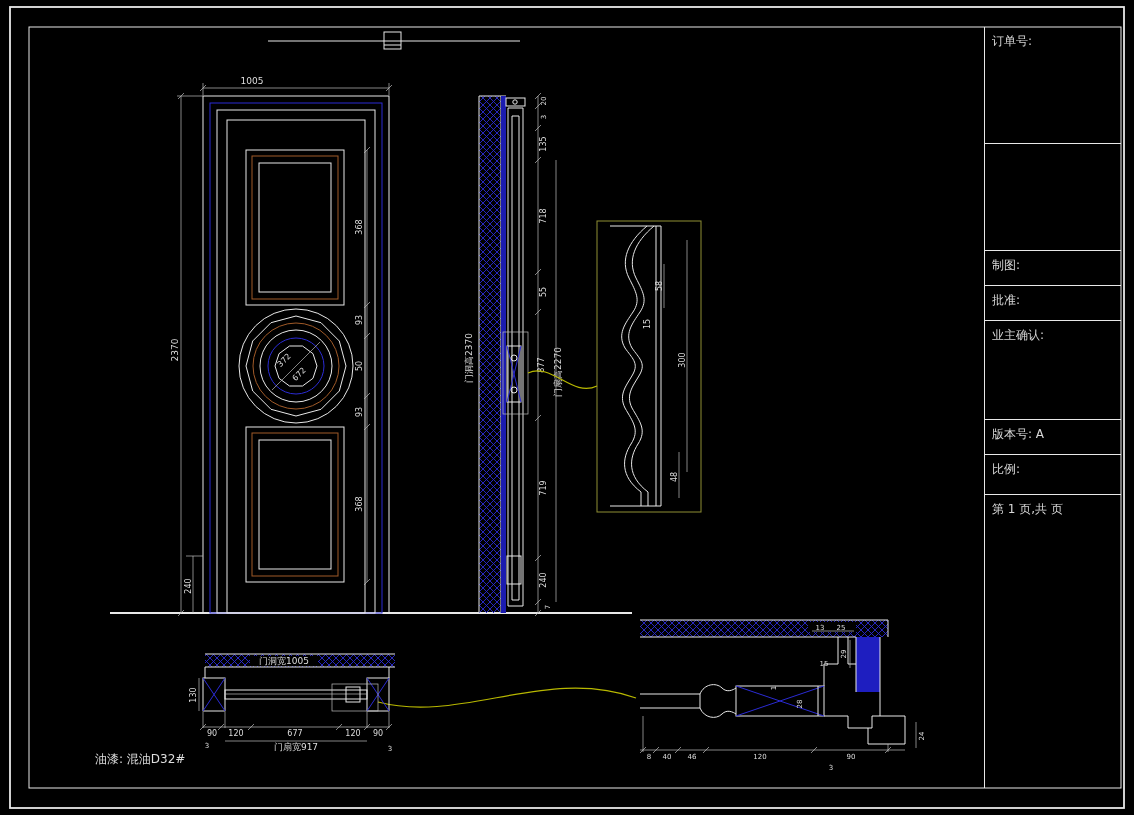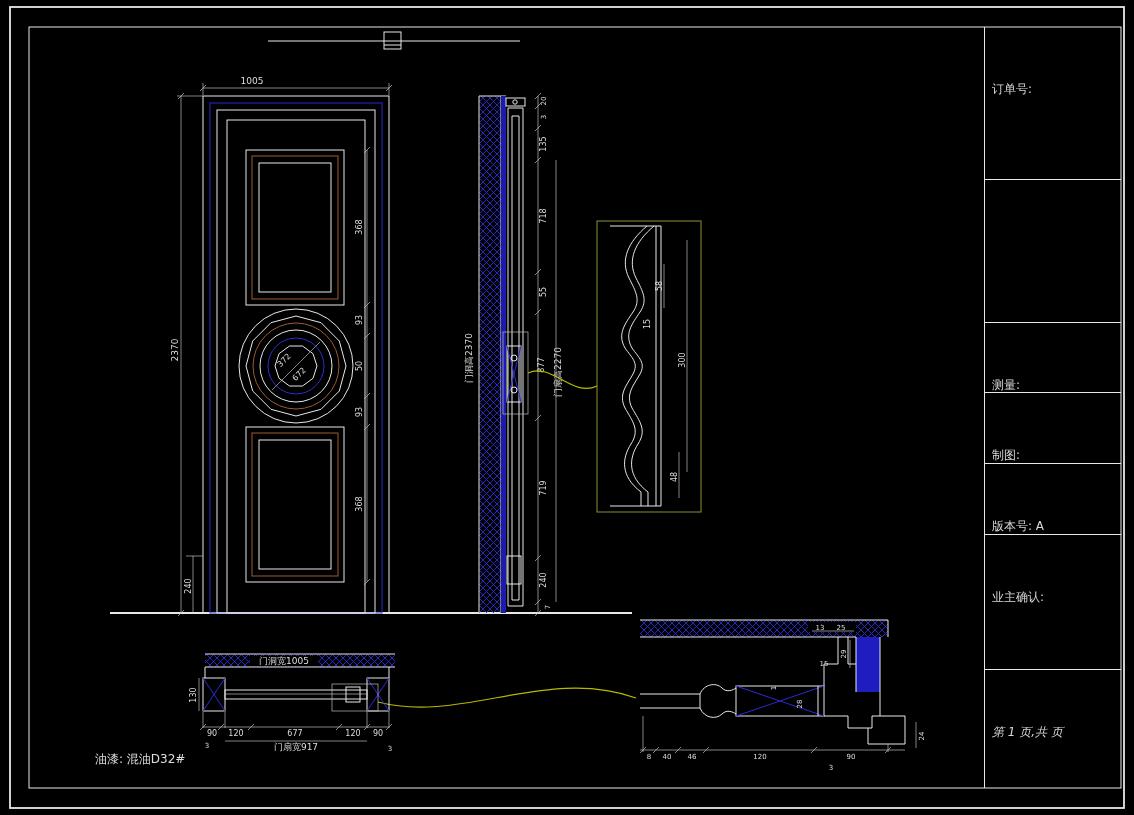--- a/index.html
+++ b/index.html
@@ -11,22 +11,22 @@
   .w2{stroke:#e8e8e8;stroke-width:1.8;fill:none}
   .thin{stroke:#bdbdbd;stroke-width:0.7;fill:none}
   .b{stroke:#2b2bd4;stroke-width:1;fill:none}
   .o{stroke:#a05a28;stroke-width:1;fill:none}
   .y{stroke:#b8b800;stroke-width:1.2;fill:none}
   .olv{stroke:#8f8f35;stroke-width:1;fill:none}
   .t7{font-size:7px}.t8{font-size:8px}.t9{font-size:9px}.t12{font-size:12px}
   .titleblock{position:absolute;left:984px;top:27px;width:137px;height:761px;
      border-left:1px solid #e8e8e8;color:#d8d8d8;font-size:12px;box-sizing:border-box;}
   .tb-cell{box-sizing:border-box;border-bottom:1px solid #e8e8e8;
-     padding:18px 5px 0 7px;line-height:1.45;overflow:hidden;margin-top:36px;}
-  .tb-cell:last-child{border-bottom:none;font-style:italic;}
+     padding:6px 5px 0 7px;line-height:1.45;overflow:hidden;}
+  .tb-cell:last-child{border-bottom:none;}
 </style>
 </head>
 <body>
 
 <div class="stage">
 
 <svg width="1134" height="815" viewBox="0 0 1134 815">
   <defs>
     <pattern id="xh" width="7" height="7" patternUnits="userSpaceOnUse">
       <path d="M0,7 L7,0 M0,0 L7,7" stroke="#2b2bd4" stroke-width="0.9" fill="none"></path>
@@ -255,30 +255,33 @@
   </g>
 
   <text x="95" y="763" class="t12">油漆: 混油D32#</text>
 </svg>
 
 <div class="titleblock">
   <div class="tb-cell" style="height:117px">
     <span>订单号:</span>
   </div>
   <div class="tb-cell" style="height:107px"></div>
-  <div class="tb-cell" style="height:34px">
-    <span>测量:</span>
-  </div>
   <div class="tb-cell" style="height:35px">
     <span>制图:</span>
   </div>
   <div class="tb-cell" style="height:35px">
-    <span>版本号: A</span>
+    <span>批准:</span>
   </div>
   <div class="tb-cell" style="height:99px">
     <span>业主确认:</span>
   </div>
+  <div class="tb-cell" style="height:35px">
+    <span>版本号: A</span>
+  </div>
+  <div class="tb-cell" style="height:40px">
+    <span>比例:</span>
+  </div>
   <div class="tb-cell" style="height:44px">
     <span>第 1 页,共  页</span>
   </div>
 </div>
 
 </div>
 
 </body></html>

